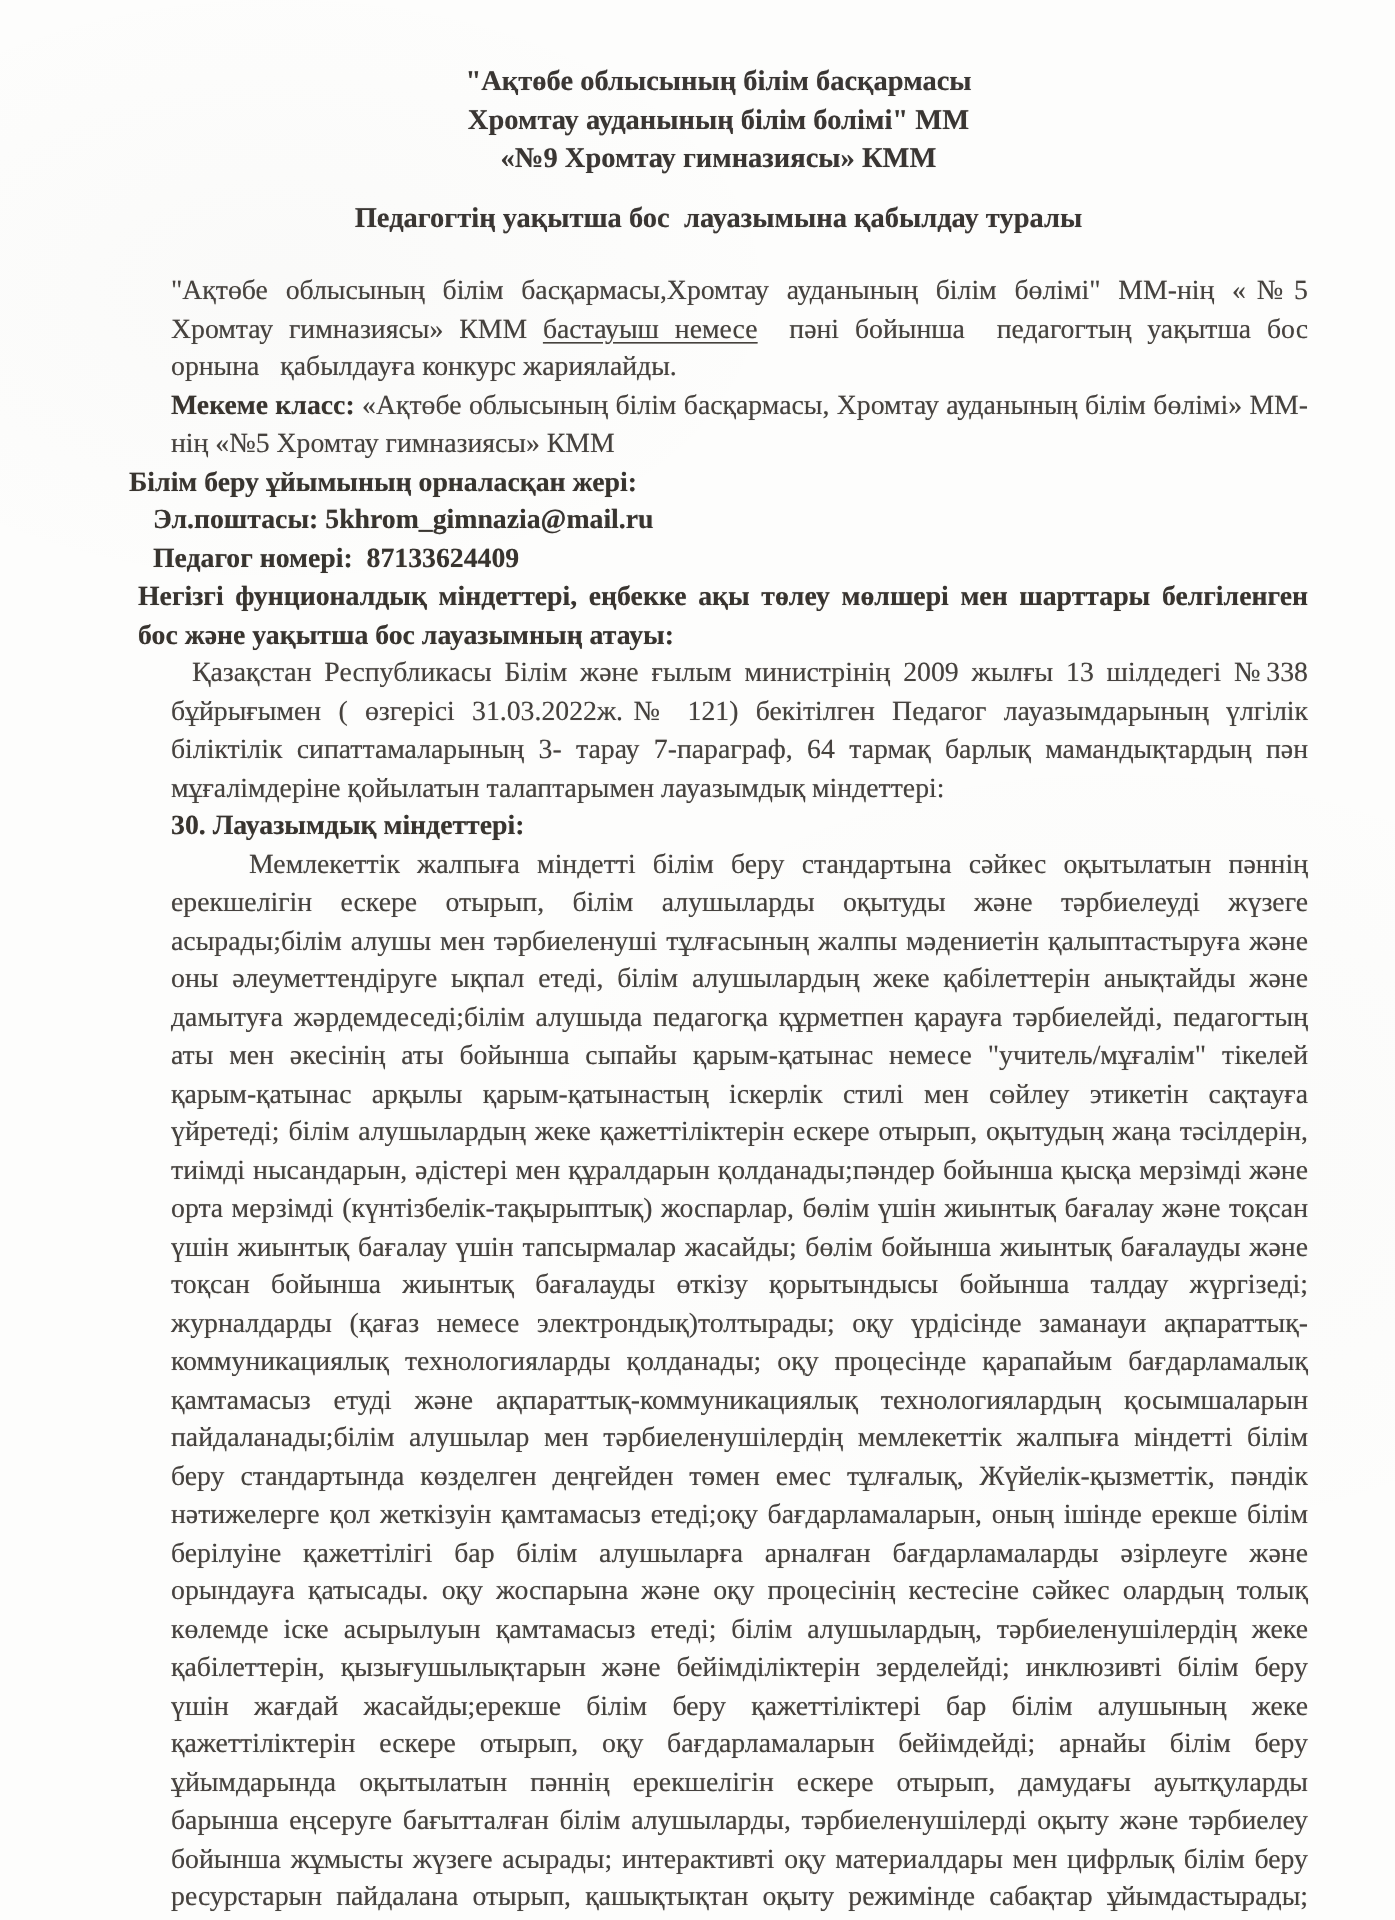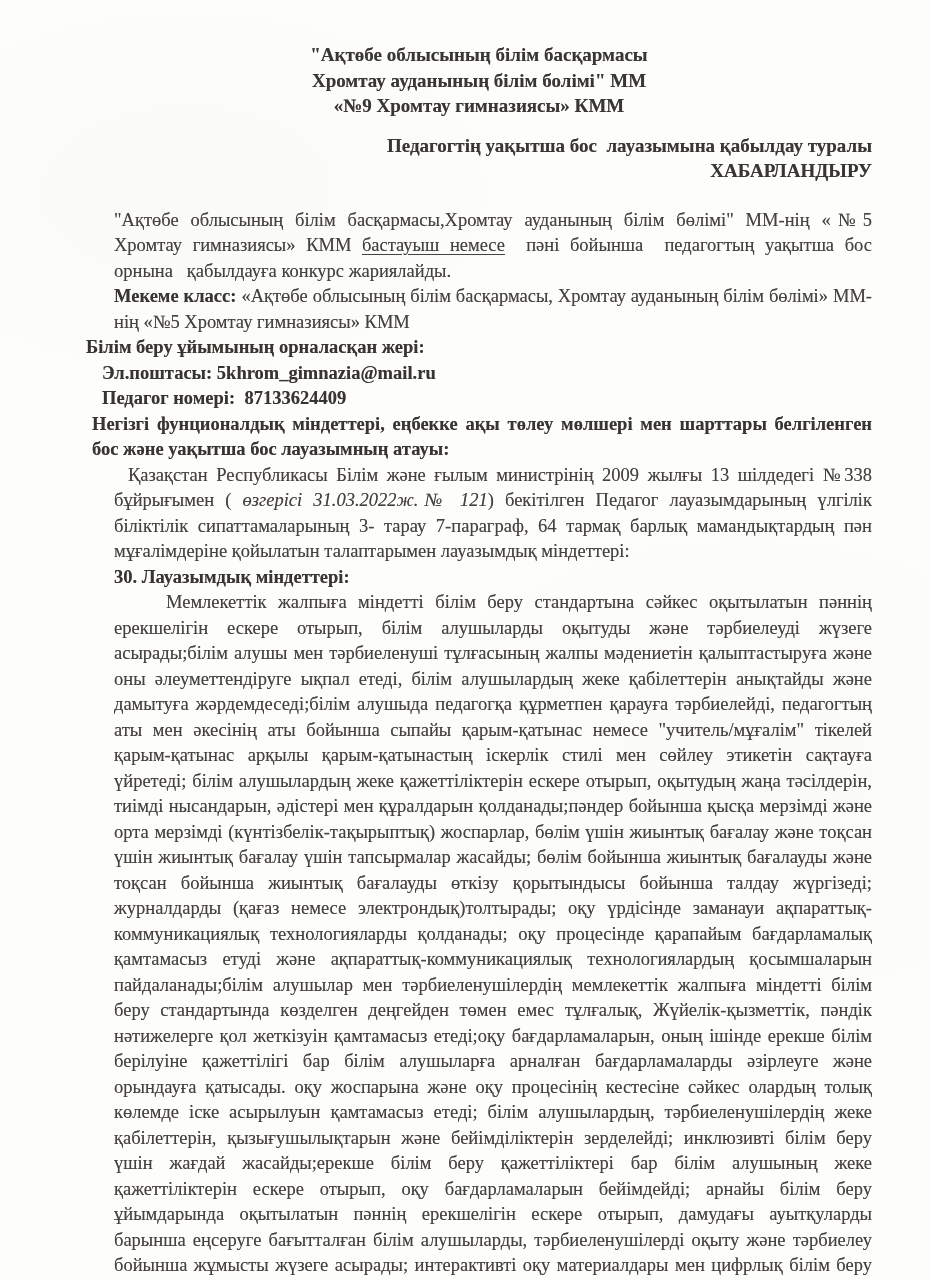--- a/index.html
+++ b/index.html
@@ -24,55 +24,54 @@
     color: #46423e;
     overflow: hidden;
   }
   .org-header {
     text-align: center;
     font-weight: 700;
     font-size: 19px;
     color: #3a3633;
   }
   .doc-title {
-    text-align: right;
+    text-align: center;
     font-weight: 700;
     font-size: 19px;
     color: #3a3633;
     margin-top: 14px;
   }
   .doc-body {
     margin-top: 24px;
     text-align: justify;
   }
   p { margin: 0; }
   .ind    { margin-left: 28px; }   
   .ind-sm { margin-left: 6px; }
   .ind-md { margin-left: 16px; }
   .ti-sm  { text-indent: 14px; }
   .ti-lg  { text-indent: 52px; }
   .bold   { font-weight: 700; color: #38342f; }
   .u      { text-decoration: underline; text-underline-offset: 3px; }
-  .it     { font-style: italic; }
+  .it     { }
   .soft   { text-shadow: 0 0 0.5px rgba(80,76,72,0.55); }
 </style>
 </head>
 <body>
 
 <div class="page soft">
 
   <div class="org-header">
     <div>"Ақтөбе облысының білім басқармасы</div>
     <div>Хромтау ауданының білім болімі" ММ</div>
     <div>«№9 Хромтау гимназиясы» КММ</div>
   </div>
 
   <div class="doc-title">
     <div>Педагогтің уақытша бос&nbsp; лауазымына қабылдау туралы</div>
-    <div>ХАБАРЛАНДЫРУ</div>
   </div>
 
   <div class="doc-body">
 
     <p class="ind"><span>"Ақтөбе облысының білім басқармасы,Хромтау ауданының білім бөлімі" ММ-нің «№5 Хромтау гимназиясы» КММ </span><span class="u">бастауыш немесе</span><span>&nbsp; пәні бойынша&nbsp; педагогтың уақытша бос орнына&nbsp;&nbsp; қабылдауға конкурс жариялайды.</span></p>
 
     <p class="ind"><span class="bold">Мекеме класс:</span><span> «Ақтөбе облысының білім басқармасы, Хромтау ауданының білім бөлімі» ММ-нің «№5 Хромтау гимназиясы» КММ</span></p>
 
     <p class="bold">Білім беру ұйымының орналасқан жері:</p>
 

